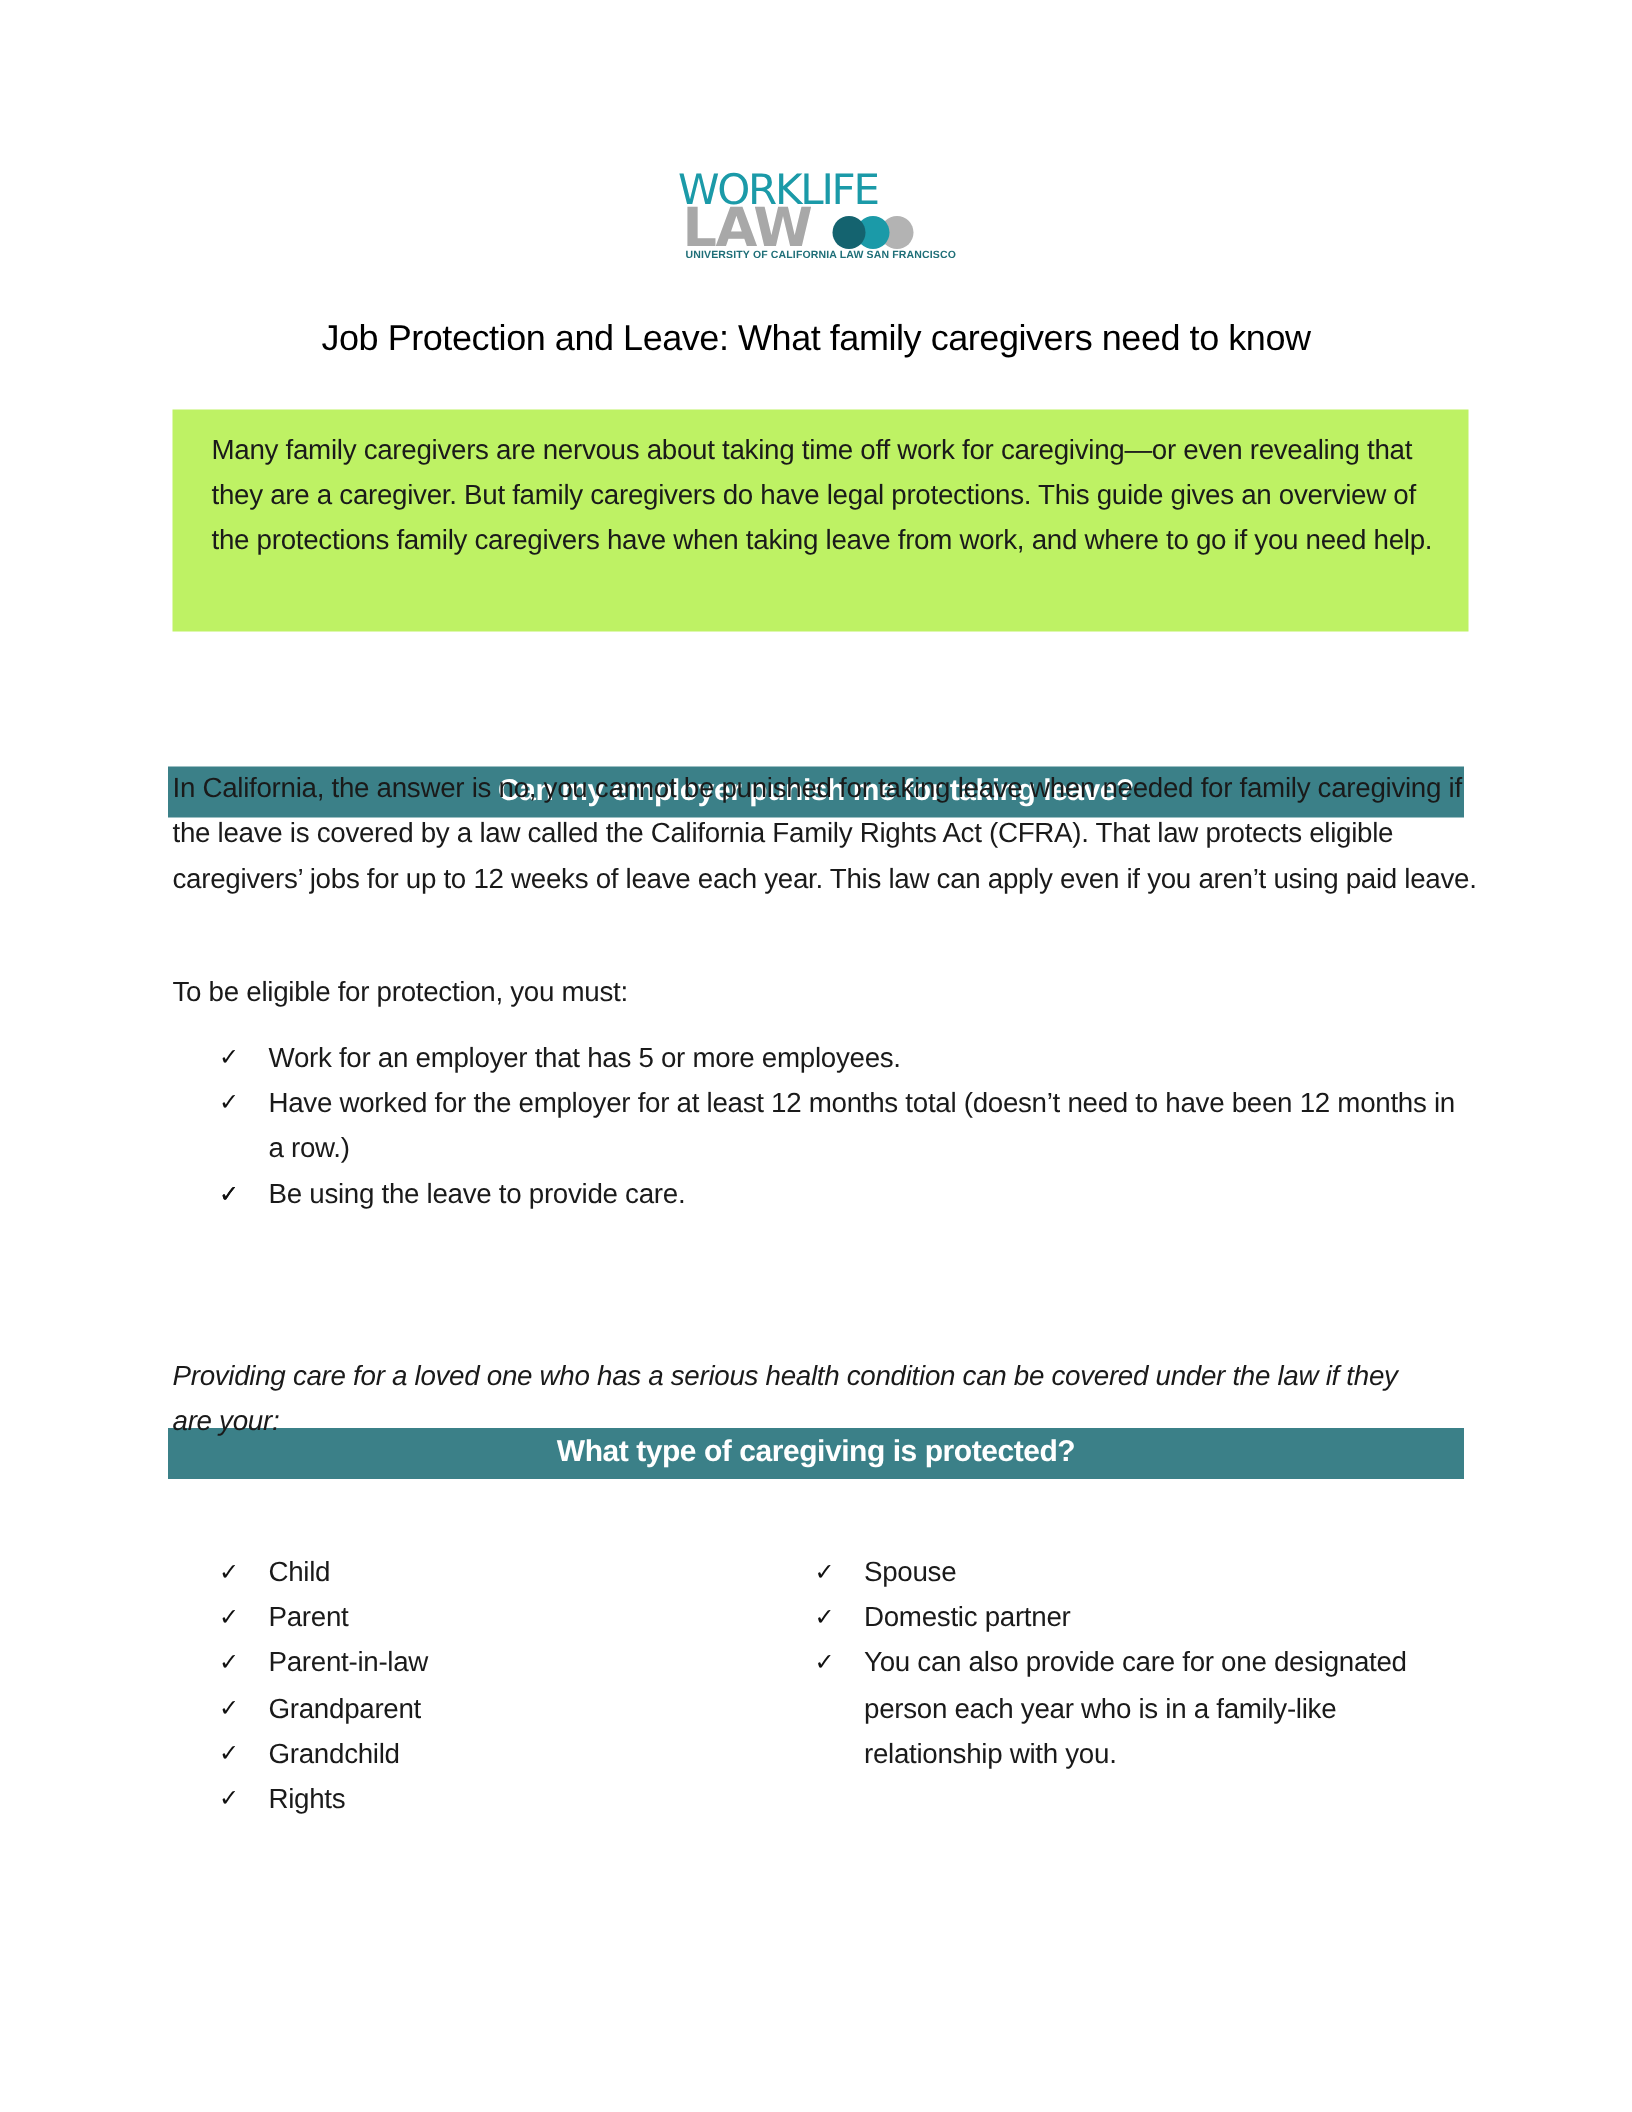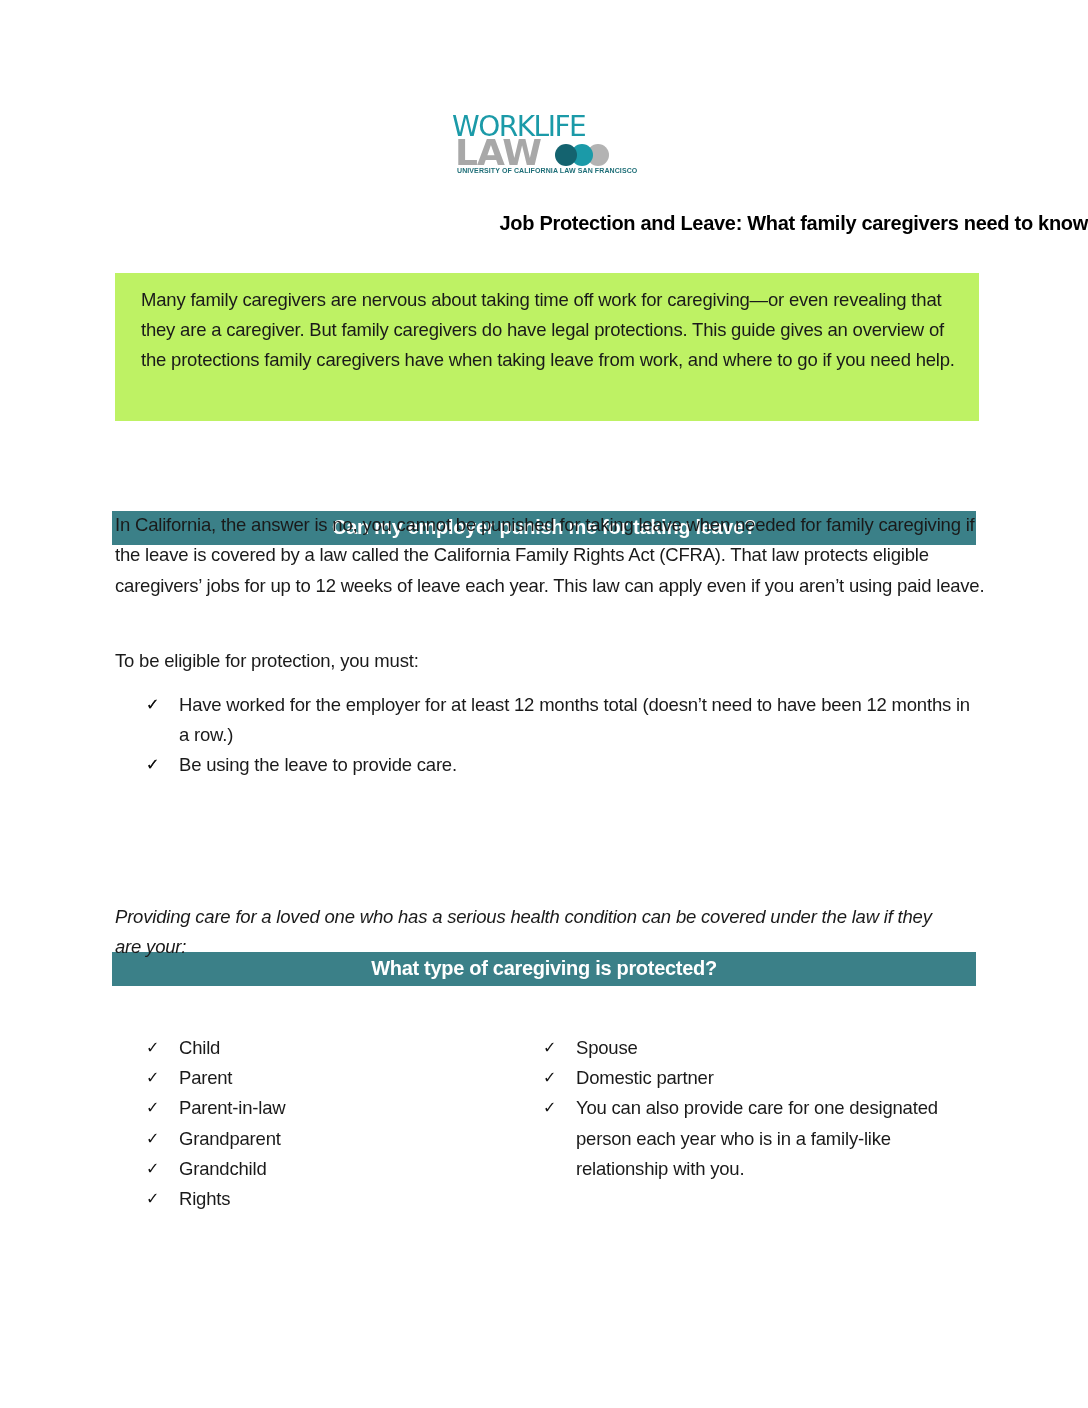--- a/index.html
+++ b/index.html
@@ -17,22 +17,22 @@
       position: absolute; left: 5px; top: 26px;
       font-family: "DejaVu Sans", sans-serif; font-weight: bold; font-size: 36px;
       letter-spacing: -1px; color: #a8a8a8; line-height: 30px;
     }
     .logo-circles { position: absolute; left: 102px; top: 31px; width: 60px; height: 24px; }
     .logo-sub {
       position: absolute; left: 7px; top: 55px;
       font-size: 7px; font-weight: bold; color: #1f6f78; letter-spacing: 0.1px; white-space: nowrap;
     }
     .title {
-      position: absolute; left: 0; right: 0; top: 212px; text-align: right;
-      font-size: 20px; font-weight: bold; color: #000; letter-spacing: -0.3px;
+      position: absolute; left: 0; right: 0; top: 212px; text-align: center;
+      font-size: 24px; font-weight: normal; color: #000; letter-spacing: -0.3px;
     }
     .intro-box {
       position: absolute; left: 115px; top: 273px; width: 864px; height: 148px;
       background: #bef264;
     }
     .intro-text {
       position: absolute; left: 26px; top: 12px; width: 820px;
       font-size: 18.5px; line-height: 30px; color: #1a1a1a; margin: 0; letter-spacing: -0.2px;
     }
     .section-bar {
@@ -72,21 +72,21 @@
 
 <div class="intro-box">
   <p class="intro-text">Many family caregivers are nervous about taking time off work for caregiving—or even revealing that they are a caregiver. But family caregivers do have legal protections. This guide gives an overview of the protections family caregivers have when taking leave from work, and where to go if you need help.</p>
 </div>
 
 <div class="section-bar" style="top:464px;">Can my employer punish me for taking leave?</div>
 <p class="para" style="top:510px;">In California, the answer is no, you cannot be punished for taking leave when needed for family caregiving if the leave is covered by a law called the California Family Rights Act (CFRA). That law protects eligible caregivers’ jobs for up to 12 weeks of leave each year. This law can apply even if you aren’t using paid leave.</p>
 <p class="para" style="top:646px;">To be eligible for protection, you must:</p>
 
 <ul class="checks" style="left:146px; top:690px; width:830px;">
-  <li><span class="check-icon">✓</span></li>
+  <li><span class="check-icon">✓</span><span>Work for an employer that has 5 or more employees.</span></li>
   <li><span class="check-icon">✓</span><span>Have worked for the employer for at least 12 months total (doesn’t need to have been 12 months in a row.)</span></li>
   <li><span class="check-icon">✓</span></li>
   <li><span class="check-icon">✓</span><span>Be using the leave to provide care.</span></li>
 </ul>
 
 <div class="section-bar" style="top:905px;">What type of caregiving is protected?</div>
 <p class="para" style="top:902px; width:840px;font-style:italic;">Providing care for a loved one who has a serious health condition can be covered under the law if they are your:</p>
 
 <ul class="checks" style="left:146px; top:1033px; width:360px;">
   <li><span class="check-icon">✓</span><span>Child</span></li>

